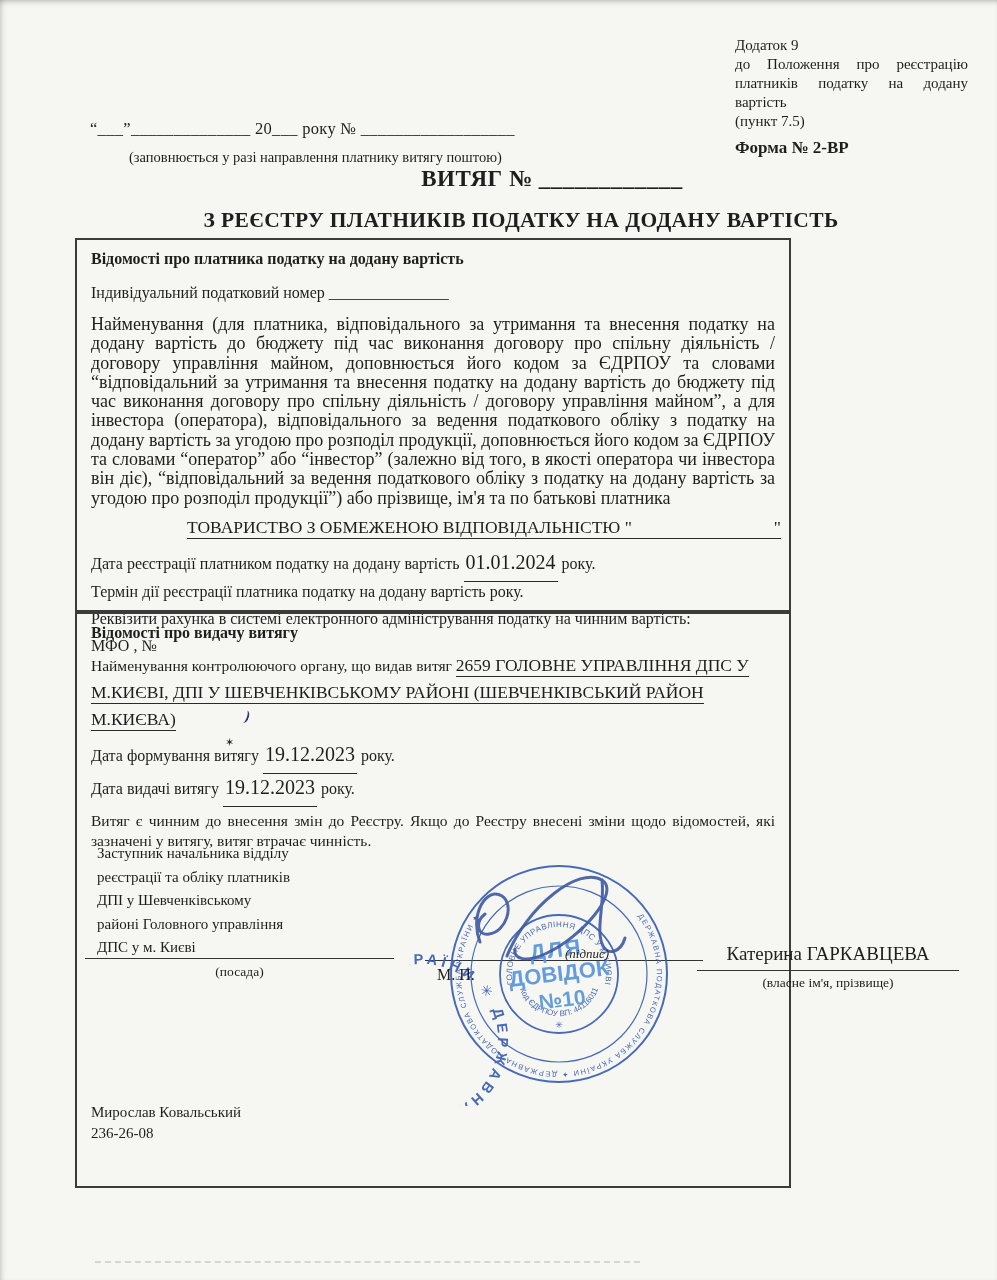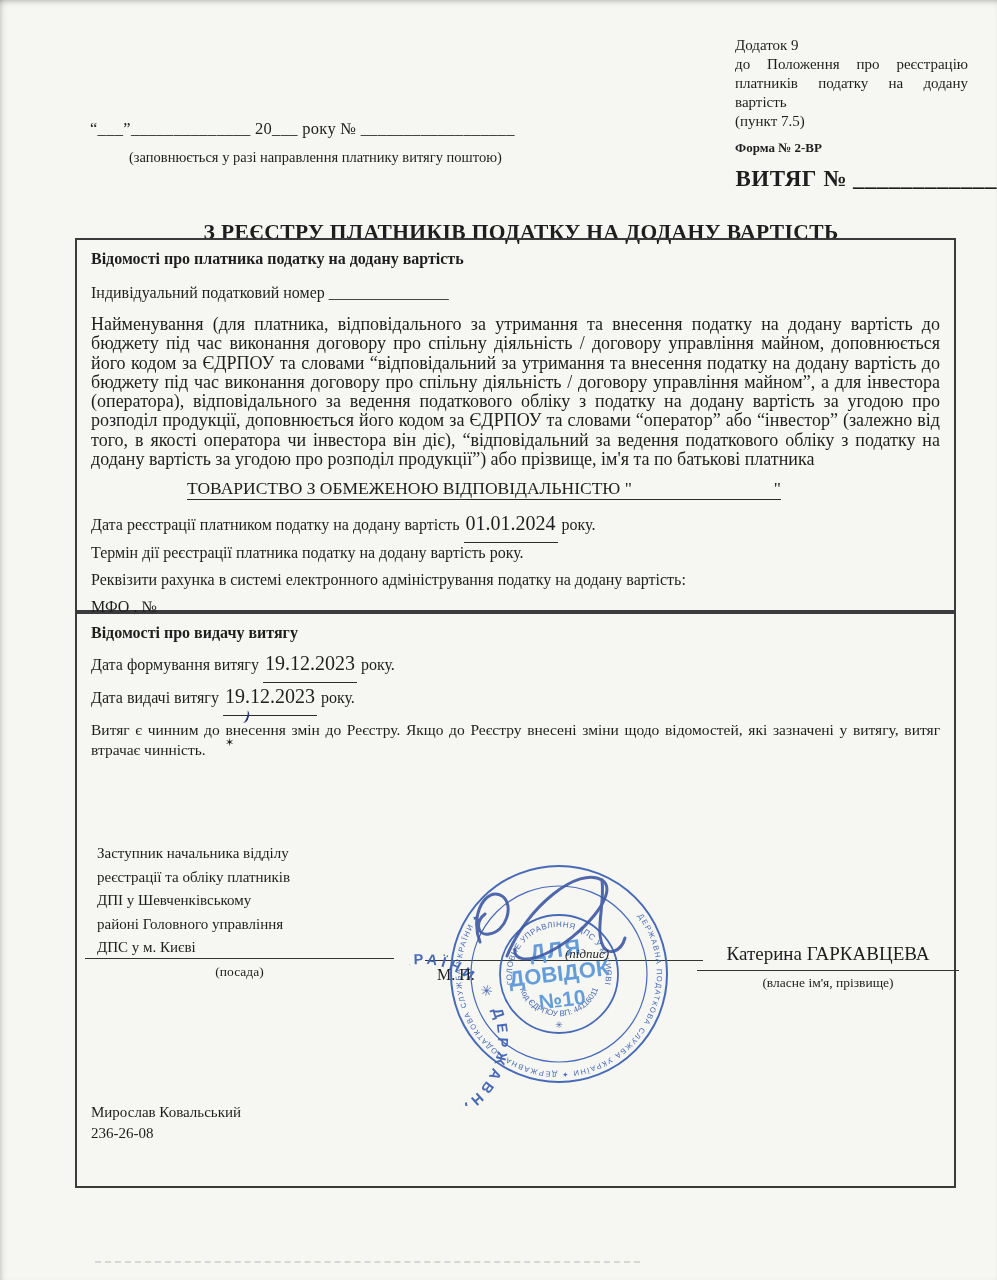--- a/index.html
+++ b/index.html
@@ -6,31 +6,31 @@
   .page{
     position:relative;width:997px;height:1280px;margin:0 auto;
     background:#f6f6f2;overflow:hidden;color:#1e1e1e;
     font-family:"Liberation Serif","DejaVu Serif",serif;
     box-shadow:inset 0 5px 7px -5px rgba(0,0,0,.35), inset 5px 0 7px -5px rgba(0,0,0,.25);
   }
   .abs{position:absolute;}
   
   .annex{left:735px;top:36px;width:233px;font-size:15px;line-height:19px;}
   .annex .just{text-align:justify;text-align-last:left;}
-  .annex .form{font-weight:bold;margin-top:7px;font-size:13px;}
+  .annex .form{font-weight:bold;margin-top:7px;font-size:17px;}
   
   .dateline{left:90px;top:119px;font-size:16.5px;letter-spacing:.3px;}
   .datenote{left:129px;top:149px;font-size:14.5px;}
   
-  .title{left:0;top:166px;width:997px;text-align:right;padding-left:107px;box-sizing:border-box;
+  .title{left:0;top:166px;width:997px;text-align:center;padding-left:107px;box-sizing:border-box;
          font-size:23px;font-weight:bold;letter-spacing:.5px;}
-  .subtitle{left:0;top:220px;width:997px;text-align:center;padding-left:45px;box-sizing:border-box;
+  .subtitle{left:0;top:208px;width:997px;text-align:center;padding-left:45px;box-sizing:border-box;
          font-size:21.5px;font-weight:bold;letter-spacing:.4px;}
   
-  .box{left:75px;width:881px;border:2px solid #3b3b3b;box-sizing:border-box;
+  .box{left:75px;width:716px;border:2px solid #3b3b3b;box-sizing:border-box;
        padding:10px 14px 0 14px;background:transparent;}
   .box1{top:238px;height:374px;}
   .box2{top:612px;height:576px;padding-bottom:0;}
   .boxhead{font-weight:bold;font-size:16px;margin:0;}
   .line{font-size:16px;margin-top:16px;}
   .para{font-size:18px;line-height:19.3px;text-align:justify;margin-top:13px;}
   .uline{border-bottom:1.5px solid #2a2a2a;padding-bottom:1px;}
   .val{font-size:20px;border-bottom:1.5px solid #2a2a2a;padding:0 2px 8px 2px;}
   .company{margin:9px 0 0 96px;font-size:17.5px;white-space:nowrap;}
   .company .gap{display:inline-block;width:142px;}
@@ -89,26 +89,30 @@
     </div>
     <div class="line mt13">
       <span>Дата реєстрації платником податку на додану вартість</span>
       <span class="val">01.01.2024</span>
       <span>року.</span>
     </div>
     <div class="line mt9">
       <span>Термін дії реєстрації платника податку на додану вартість</span>
       <span>року.</span>
     </div>
-    <div class="line mt9">Реквізити рахунка в системі електронного адміністрування податку на додану вартість:</div>
+    <div class="line mt9">Реквізити рахунка в системі електронного адміністрування податку на чинним вартість:</div>
     <div class="line mt9">МФО , №</div>
   </div>
 
   <div class="abs box box2">
     <div class="boxhead">Відомості про видачу витягу</div>
+    <div class="orgline">
+      <span>Найменування контролюючого органу, що видав витяг</span>
+      <span class="orgval">2659 ГОЛОВНЕ УПРАВЛІННЯ ДПС У М.КИЄВІ, ДПІ У ШЕВЧЕНКІВСЬКОМУ РАЙОНІ (ШЕВЧЕНКІВСЬКИЙ РАЙОН М.КИЄВА)</span>
+    </div>
     <div class="dline">
       <span>Дата формування витягу</span>
       <span class="val">19.12.2023</span>
       <span>року.</span>
     </div>
     <div class="dline">
       <span>Дата видачі витягу</span>
       <span class="val">19.12.2023</span>
       <span>року.</span>
     </div>

